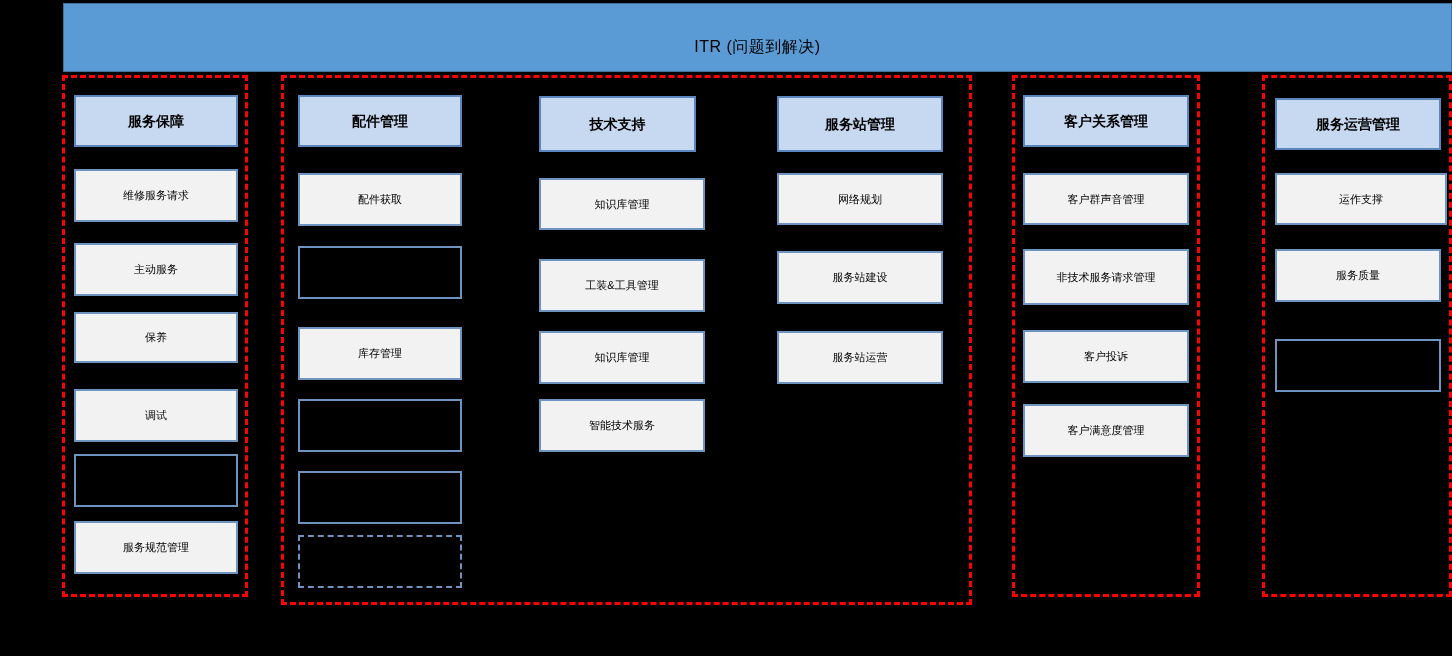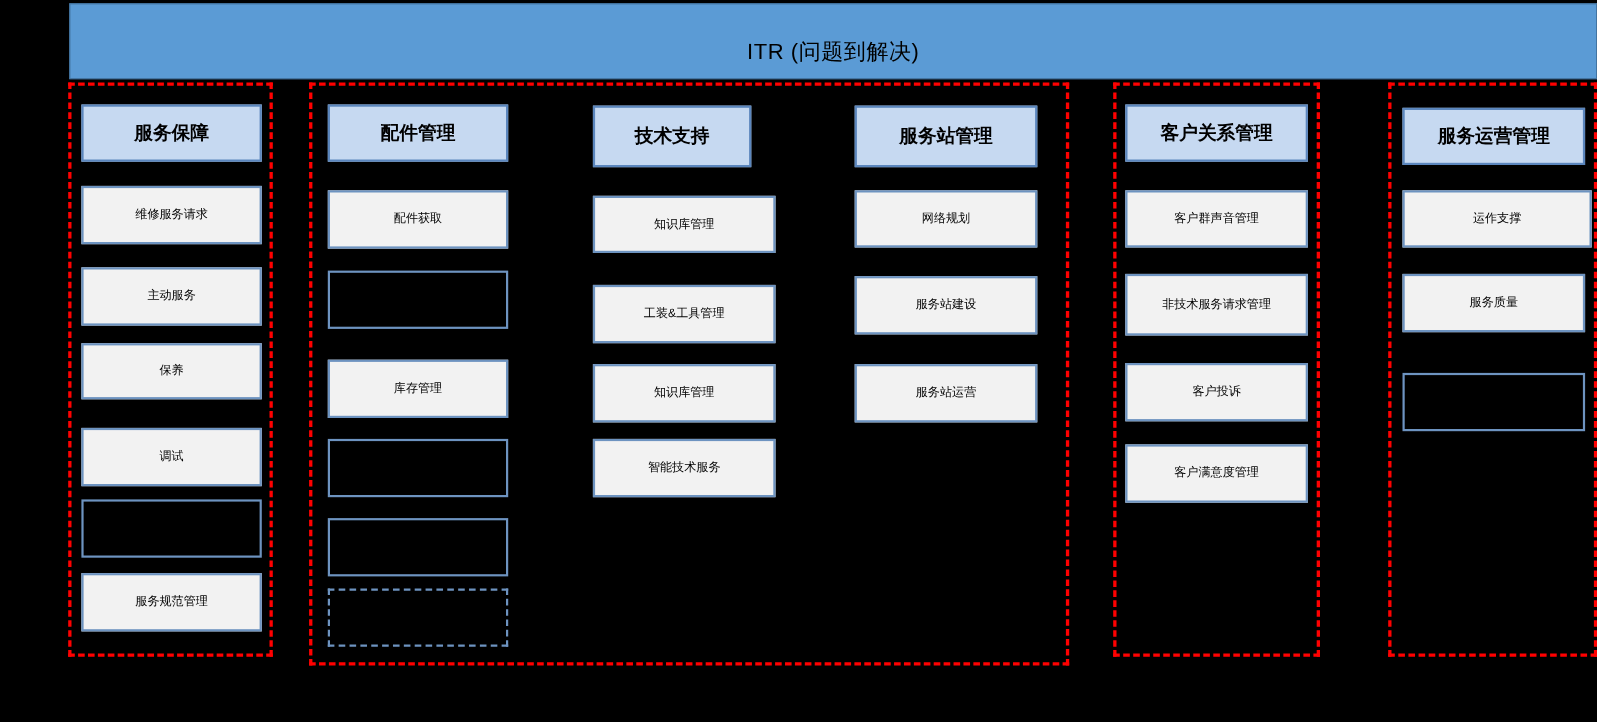--- a/index.html
+++ b/index.html
@@ -28,21 +28,21 @@
     width: 1389px;
     height: 69px;
     background: #5b9bd5;
     border: 1px solid #41719c;
     box-sizing: border-box;
     display: flex;
     align-items: center;
     justify-content: center;
   }
   .banner-title {
-    font-size: 20px;
+    font-size: 16px;
     color: #000000;
     letter-spacing: 0.5px;
     white-space: nowrap;
     margin-top: 19px;
   }
 
   
   .group {
     position: absolute;
     border: 3px dashed #ff0000;
@@ -63,21 +63,21 @@
     display: flex;
     align-items: center;
     justify-content: center;
     text-align: center;
     line-height: 1.18;
     padding: 0 4px;
   }
   .box.header {
     background: #c6d9f1;
     border: 2px solid #5b86bd;
-    font-size: 17px;
+    font-size: 14px;
     font-weight: bold;
     color: #000000;
   }
   .box.item {
     background: #f2f2f2;
     border: 2px solid #6d93c0;
     font-size: 11px;
     color: #000000;
   }
   .box.empty {
@@ -119,21 +119,21 @@
       <div class="column" style="left: 0px; top: 0px; width: 1452px; height: 656px;">
         <div class="box header" style="left: 298px; top: 95px; width: 164px; height: 52px;">配件管理</div>
         <div class="box item" style="left: 298px; top: 173px; width: 164px; height: 53px;">配件获取</div>
         <div class="box empty" style="left: 298px; top: 246px; width: 164px; height: 53px;"></div>
         <div class="box item" style="left: 298px; top: 327px; width: 164px; height: 53px;">库存管理</div>
         <div class="box empty" style="left: 298px; top: 399px; width: 164px; height: 53px;"></div>
         <div class="box empty" style="left: 298px; top: 471px; width: 164px; height: 53px;"></div>
         <div class="box dashed" style="left: 298px; top: 535px; width: 164px; height: 53px;"></div>
       </div>
       <div class="column" style="left: 0px; top: 0px; width: 1452px; height: 656px;">
-        <div class="box header" style="left: 539px; top: 96px; width: 144px; height: 56px;">技术支持</div>
+        <div class="box header" style="left: 539px; top: 96px; width: 157px; height: 56px;">技术支持</div>
         <div class="box item" style="left: 539px; top: 178px; width: 166px; height: 52px;">知识库管理</div>
         <div class="box item" style="left: 539px; top: 259px; width: 166px; height: 53px;">工装&amp;工具管理</div>
         <div class="box item" style="left: 539px; top: 331px; width: 166px; height: 53px;">知识库管理</div>
         <div class="box item" style="left: 539px; top: 399px; width: 166px; height: 53px;">智能技术服务</div>
       </div>
       <div class="column" style="left: 0px; top: 0px; width: 1452px; height: 656px;">
         <div class="box header" style="left: 777px; top: 96px; width: 166px; height: 56px;">服务站管理</div>
         <div class="box item" style="left: 777px; top: 173px; width: 166px; height: 52px;">网络规划</div>
         <div class="box item" style="left: 777px; top: 251px; width: 166px; height: 53px;">服务站建设</div>
         <div class="box item" style="left: 777px; top: 331px; width: 166px; height: 53px;">服务站运营</div>

